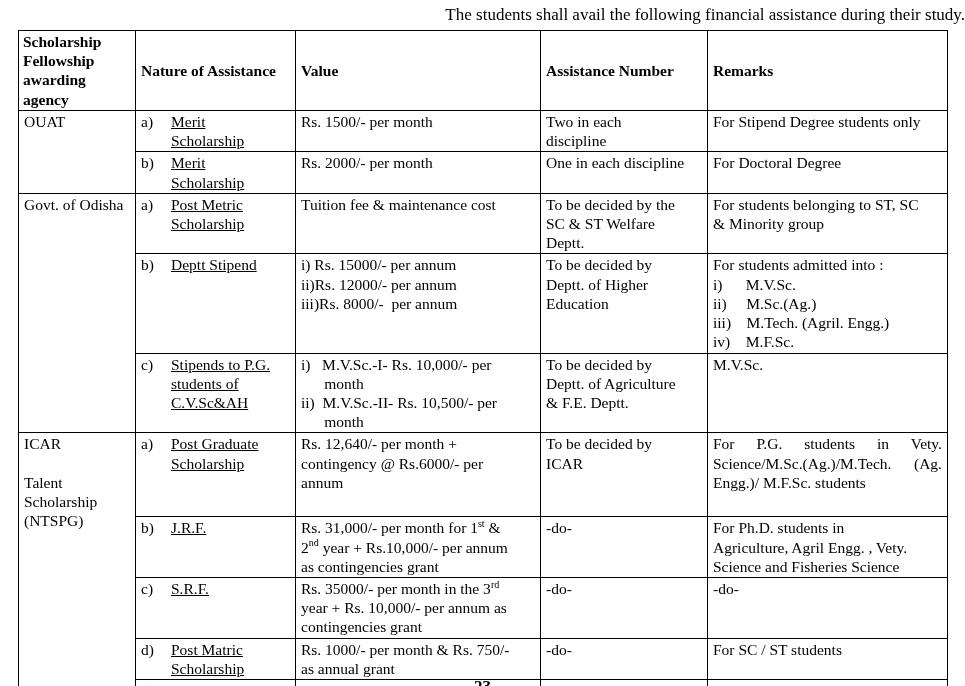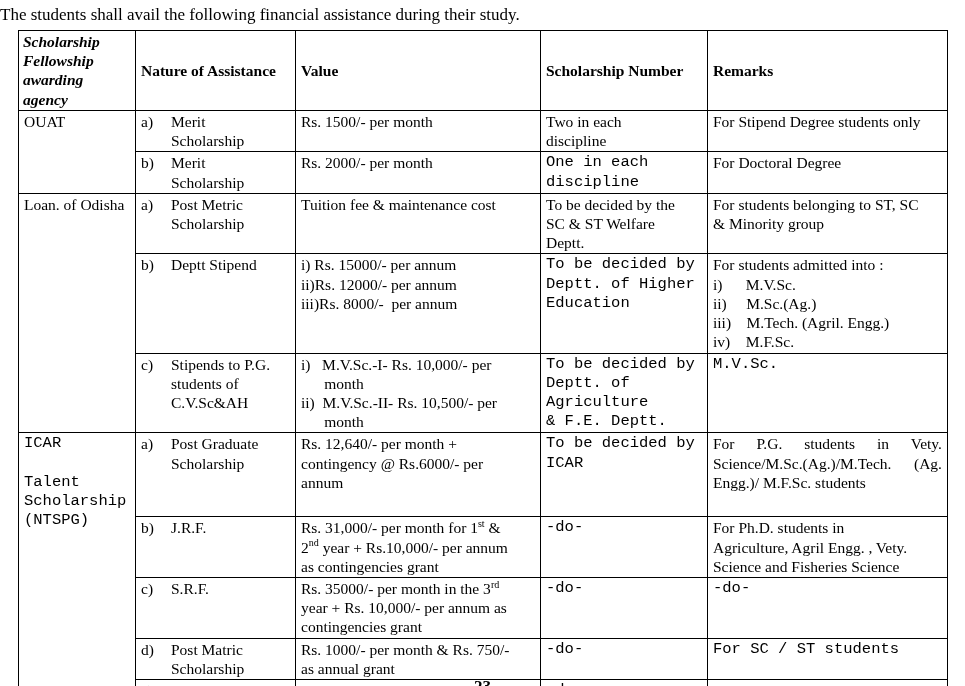--- a/index.html
+++ b/index.html
@@ -3,36 +3,36 @@
 <meta charset="utf-8">
 <style>
   html,body { margin:0; padding:0; background:#fff; }
   body {
     width:965px; height:686px; overflow:hidden;
     font-family:"Liberation Serif", serif; color:#000;
   }
   .page { position:relative; width:965px; height:686px; background:#fff; }
   .intro {
     position:absolute; top:5px; left:0; width:965px;
-    text-align:left; font-size:17px;
+    text-align:right; font-size:17px;
   }
   table.fin {
     position:absolute; left:18px; top:30px; width:929px;
     border-collapse:collapse; table-layout:fixed; font-size:15.5px;
   }
   .fin td, .fin th {
     border:1px solid #000; padding:1px 5px; vertical-align:top;
     line-height:1.24; overflow:hidden; white-space:pre-wrap;
   }
   .fin th { font-weight:bold; text-align:left; vertical-align:middle; white-space:normal; }
-  .fin th.agency-h { text-align:left; vertical-align:top; padding-left:4px;font-style:italic; }
+  .fin th.agency-h { text-align:left; vertical-align:top; padding-left:4px; }
   .nat { display:flex; align-items:flex-start; }
   .letter { flex:0 0 30px; }
-  .ntext { flex:1; white-space:pre-wrap; }
-  .vmid { vertical-align:middle;font-family:Liberation Mono, monospace; }
+  .ntext { flex:1; white-space:pre-wrap;text-decoration:underline; }
+  .vmid { vertical-align:middle; }
   .hctr { }
   .just { text-align:justify; white-space:normal; }
   .pagenum {
     position:absolute; top:677px; left:0; width:965px;
     text-align:center; font-weight:bold; font-size:17px;
   }
   sup { font-size:0.65em; line-height:0;margin-top:48px; }
 </style>
 </head>
 <body>
@@ -47,42 +47,42 @@
         <col style="width:160px">
         <col style="width:245px">
         <col style="width:167px">
         <col style="width:240px">
     </colgroup>
     <thead>
       <tr style="height:75px">
         <th class="agency-h">Scholarship Fellowship awarding agency</th>
         <th>Nature of Assistance</th>
         <th>Value</th>
-        <th>Scholarship Number</th>
+        <th>Assistance Number</th>
         <th>Remarks</th>
       </tr>
     </thead>
     <tbody>
 
       <tr style="height:40px">
         <td rowspan="2">OUAT</td>
         <td><div class="nat"><span class="letter">a)</span><span class="ntext">Merit<br>Scholarship</span></div></td>
         <td>Rs. 1500/- per month</td>
         <td>Two in each<br>discipline</td>
         <td>For Stipend Degree students only</td>
       </tr>
       <tr style="height:38px">
         <td><div class="nat"><span class="letter">b)</span><span class="ntext">Merit<br>Scholarship</span></div></td>
         <td>Rs. 2000/- per month</td>
         <td class="vmid">One in each discipline</td>
         <td>For Doctoral Degree</td>
       </tr>
 
       <tr style="height:60px">
-        <td rowspan="3">Loan. of Odisha</td>
+        <td rowspan="3">Govt. of Odisha</td>
         <td><div class="nat"><span class="letter">a)</span><span class="ntext">Post Metric<br>Scholarship</span></div></td>
         <td>Tuition fee &amp; maintenance cost</td>
         <td>To be decided by the<br>SC &amp; ST Welfare<br>Deptt.</td>
         <td>For students belonging to ST, SC<br>&amp; Minority group</td>
       </tr>
       <tr style="height:94px">
         <td><div class="nat"><span class="letter">b)</span><span class="ntext">Deptt Stipend</span></div></td>
         <td>i) Rs. 15000/- per annum<br>ii)Rs. 12000/- per annum<br>iii)Rs. 8000/-  per annum</td>
         <td class="vmid">To be decided by<br>Deptt. of Higher<br>Education</td>
         <td>For students admitted into :<br>i)      M.V.Sc.<br>ii)     M.Sc.(Ag.)<br>iii)    M.Tech. (Agril. Engg.)<br>iv)    M.F.Sc.</td>

